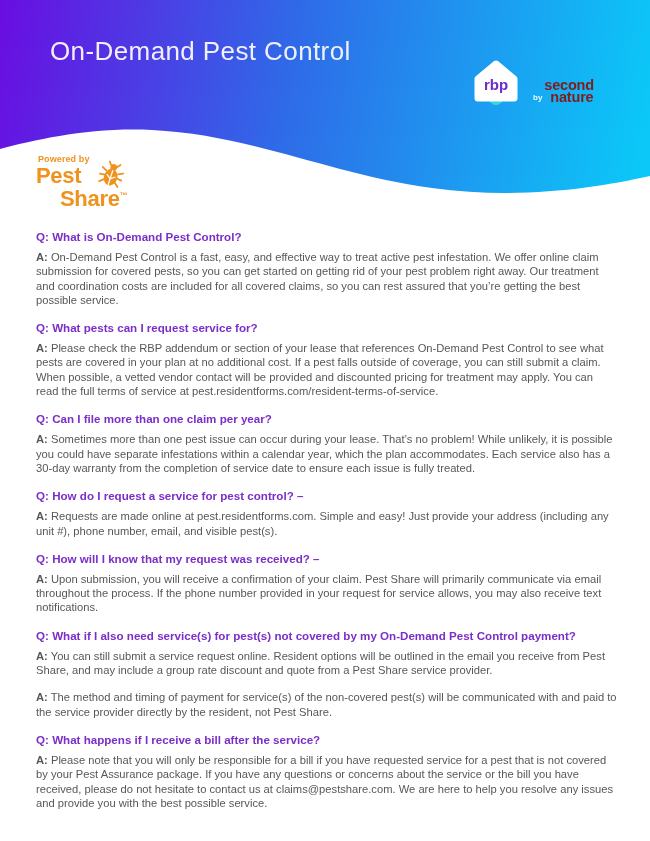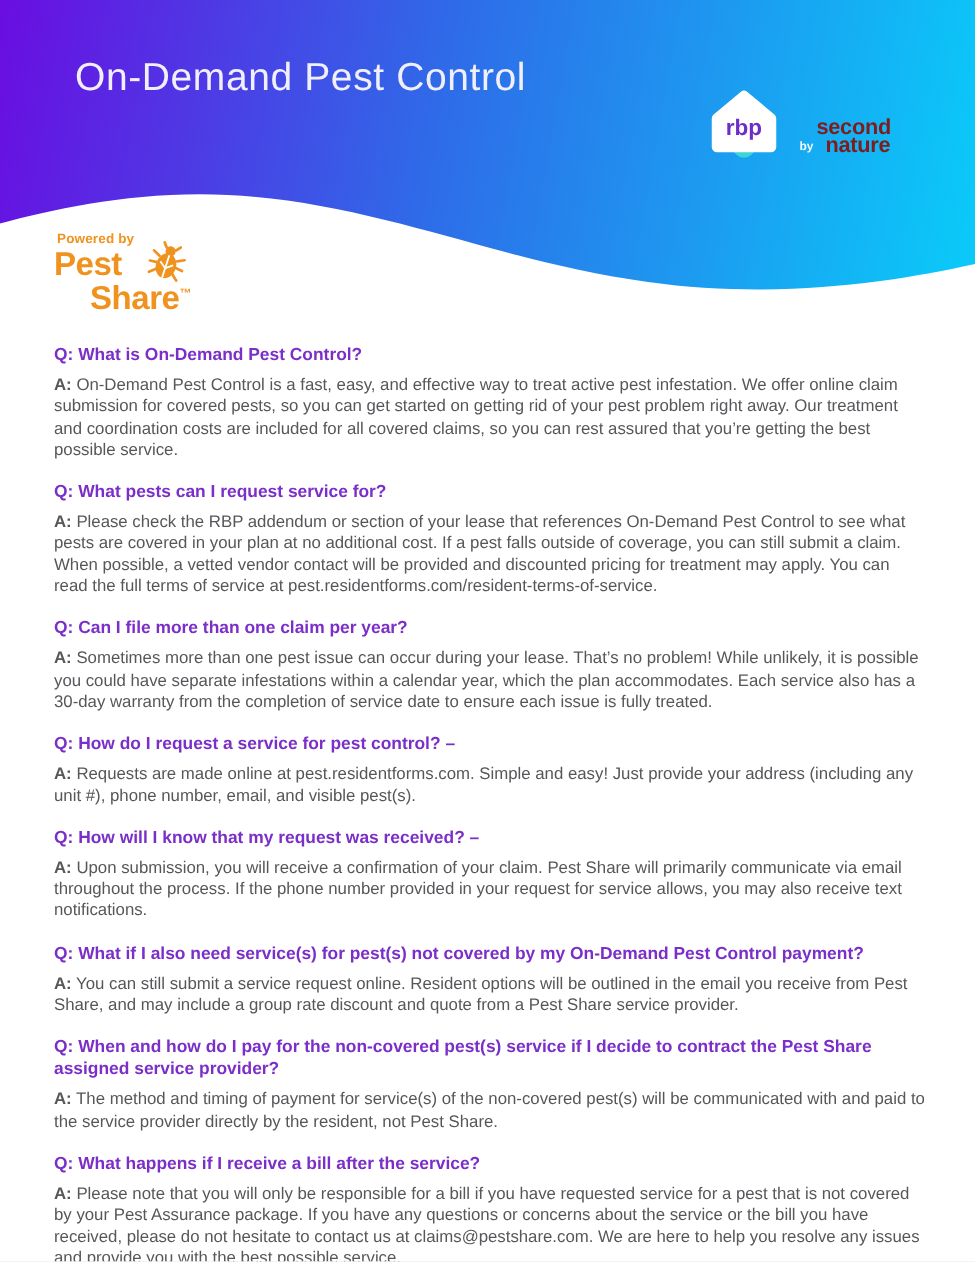--- a/index.html
+++ b/index.html
@@ -122,21 +122,20 @@
       <p class="q"><span>Q:</span> <span>How will I know that my request was received? –</span></p>
       <p class="a"><span class="a-prefix">A:</span> <span>Upon submission, you will receive a confirmation of your claim. Pest Share will primarily communicate via email throughout the process. If the phone number provided in your request for service allows, you may also receive text notifications.</span></p>
     </div>
 
     <div class="qa">
       <p class="q"><span>Q:</span> <span>What if I also need service(s) for pest(s) not covered by my On-Demand Pest Control payment?</span></p>
       <p class="a"><span class="a-prefix">A:</span> <span>You can still submit a service request online. Resident options will be outlined in the email you receive from Pest Share, and may include a group rate discount and quote from a Pest Share service provider.</span></p>
     </div>
 
     <div class="qa">
-      <p class="q"><span>Q:</span> <span>When and how do I pay for the non-covered pest(s) service if I decide to contract the Pest Share assigned service provider?</span></p>
       <p class="a"><span class="a-prefix">A:</span> <span>The method and timing of payment for service(s) of the non-covered pest(s) will be communicated with and paid to the service provider directly by the resident, not Pest Share.</span></p>
     </div>
 
     <div class="qa">
       <p class="q"><span>Q:</span> <span>What happens if I receive a bill after the service?</span></p>
       <p class="a"><span class="a-prefix">A:</span> <span>Please note that you will only be responsible for a bill if you have requested service for a pest that is not covered by your Pest Assurance package. If you have any questions or concerns about the service or the bill you have received, please do not hesitate to contact us at claims@pestshare.com. We are here to help you resolve any issues and provide you with the best possible service.</span></p>
     </div>
 
   </div>
 </div>

